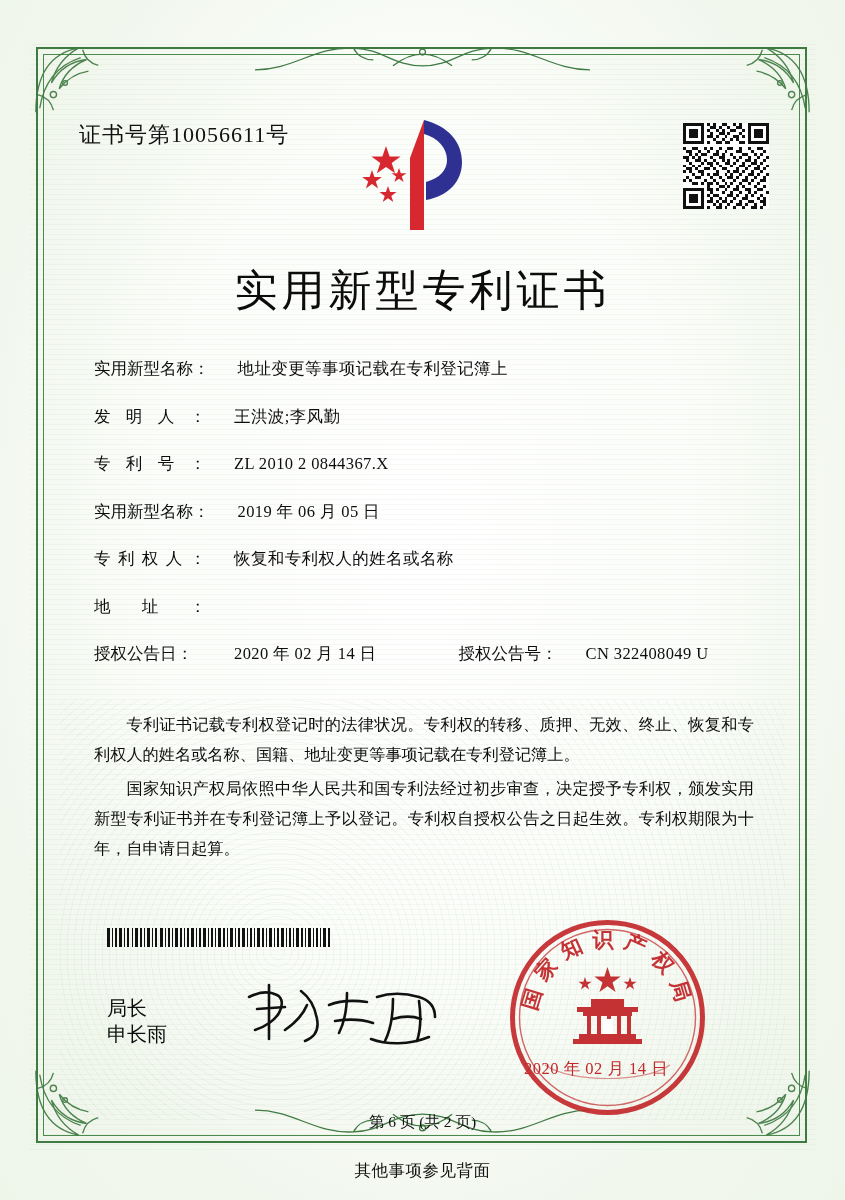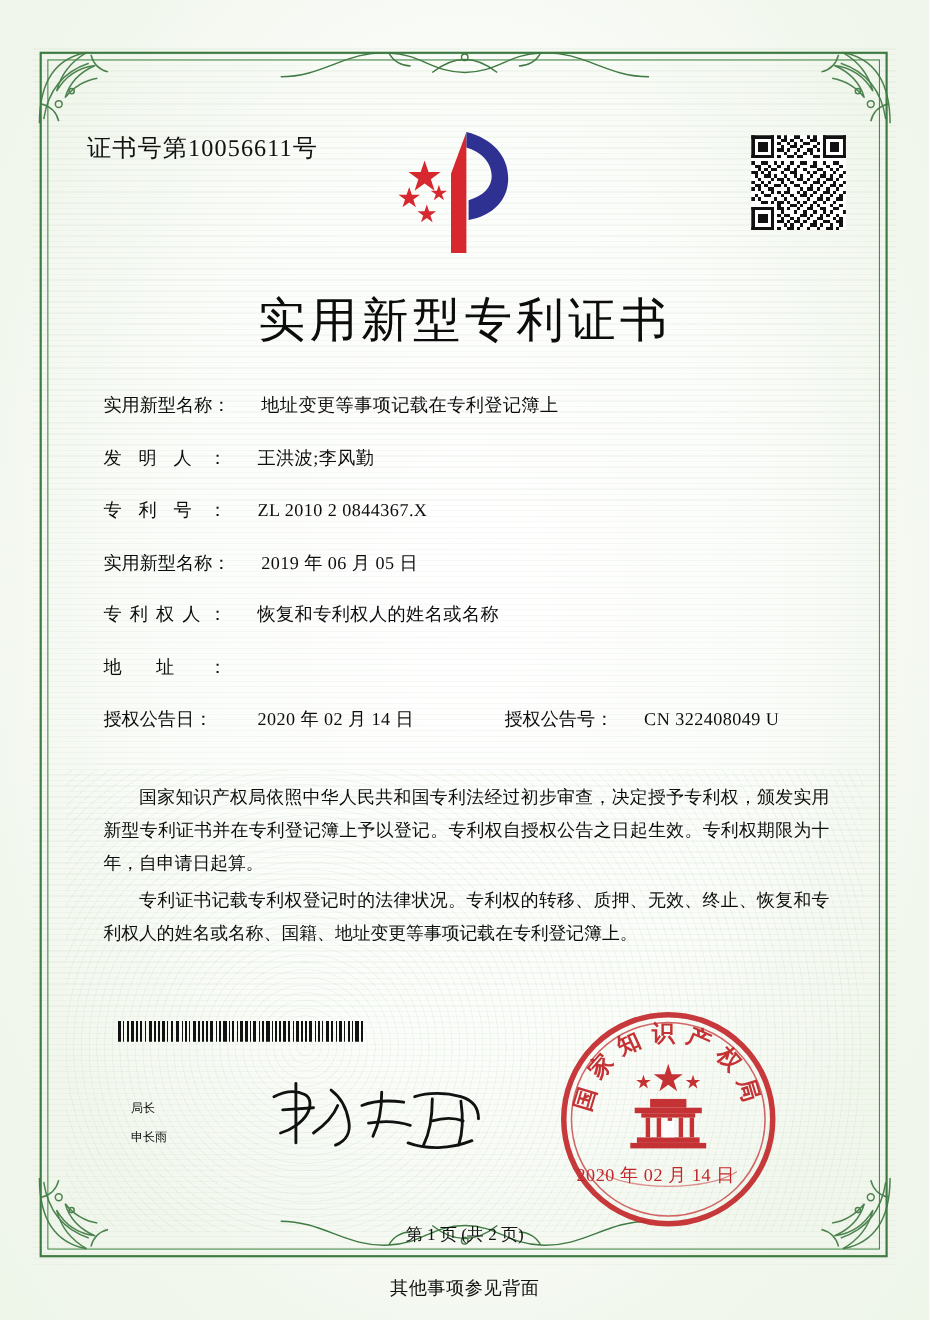--- a/index.html
+++ b/index.html
@@ -175,24 +175,23 @@
   .barcode {
     position: absolute;
     left: 107px; top: 928px;
     width: 224px; height: 19px;
   }
   .barcode svg { width: 100%; height: 100%; display: block; }
 
   .signatory {
     position: absolute;
     left: 107px; top: 995px;
-    font-size: 11px;
+    font-size: 20px;
     line-height: 26px;
     color: #0d0d0d;
-    margin-left: 12px;
   }
 
   .signature {
     position: absolute;
     left: 243px; top: 975px;
     width: 205px; height: 80px;
     color: #111;
   }
   .signature svg { width: 100%; height: 100%; display: block; }
 
@@ -602,22 +601,22 @@
     <div class="field-row">
       <span class="fl">授权公告日：</span>
       <span class="fv">2020 年 02 月 14 日</span>
       <span class="second-label">授权公告号：</span>
       <span class="fv">CN 322408049 U</span>
     </div>
 
   </div>
 
   <div class="paras">
+    <p>专利证书记载专利权登记时的法律状况。专利权的转移、质押、无效、终止、恢复和专利权人的姓名或名称、国籍、地址变更等事项记载在专利登记簿上。</p>
     <p>国家知识产权局依照中华人民共和国专利法经过初步审查，决定授予专利权，颁发实用新型专利证书并在专利登记簿上予以登记。专利权自授权公告之日起生效。专利权期限为十年，自申请日起算。</p>
-    <p>专利证书记载专利权登记时的法律状况。专利权的转移、质押、无效、终止、恢复和专利权人的姓名或名称、国籍、地址变更等事项记载在专利登记簿上。</p>
   </div>
 
   <div class="barcode">
     <svg viewBox="0 0 224 19" shape-rendering="crispEdges">
       <rect width="224" height="19" fill="#ffffff" opacity="0"></rect>
       <g fill="#111111">
         <rect x="0" y="0" width="3" height="19"></rect>
           <rect x="5" y="0" width="1" height="19"></rect>
         <rect x="8" y="0" width="2" height="19"></rect>
           <rect x="12" y="0" width="3" height="19"></rect>
@@ -731,17 +730,17 @@
         <rect x="68" y="124" width="69" height="5" stroke="none"></rect>
         <rect x="98" y="104" width="10" height="15" fill="#ffffff" stroke="none"></rect>
         <rect x="86" y="84" width="33" height="8" stroke="none"></rect>
       </g>
       <path d="M40 150 C65 168 140 168 165 150" fill="none" stroke="#c2282b" stroke-width="1.2" opacity="0.5"></path>
     </svg>
   </div>
 
   <div class="seal-date">2020 年 02 月 14 日</div>
 
-  <div class="page-num">第 1 页 (共 2 页)</div>
+  <div class="page-num">第 6 页 (共 2 页)</div>
 
   <div class="footnote">其他事项参见背面</div>
 
 </div>
 
 </body></html>

